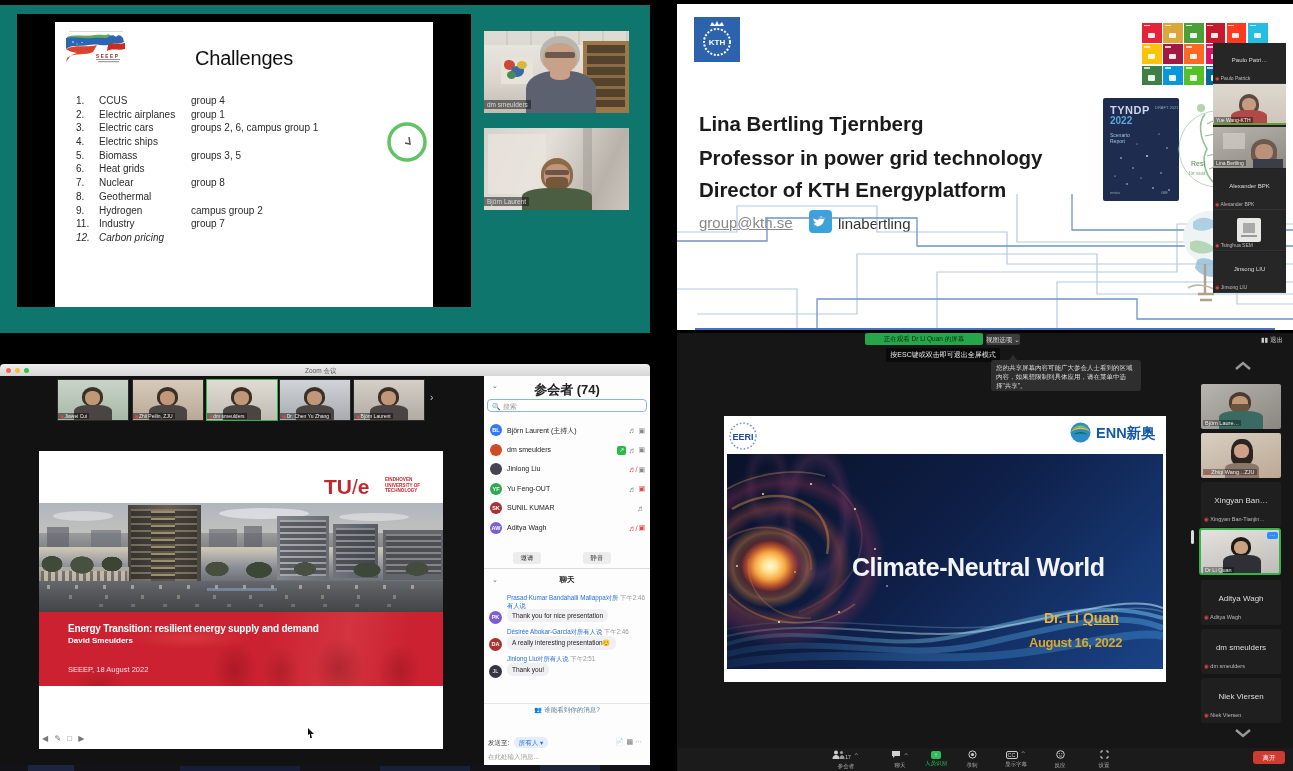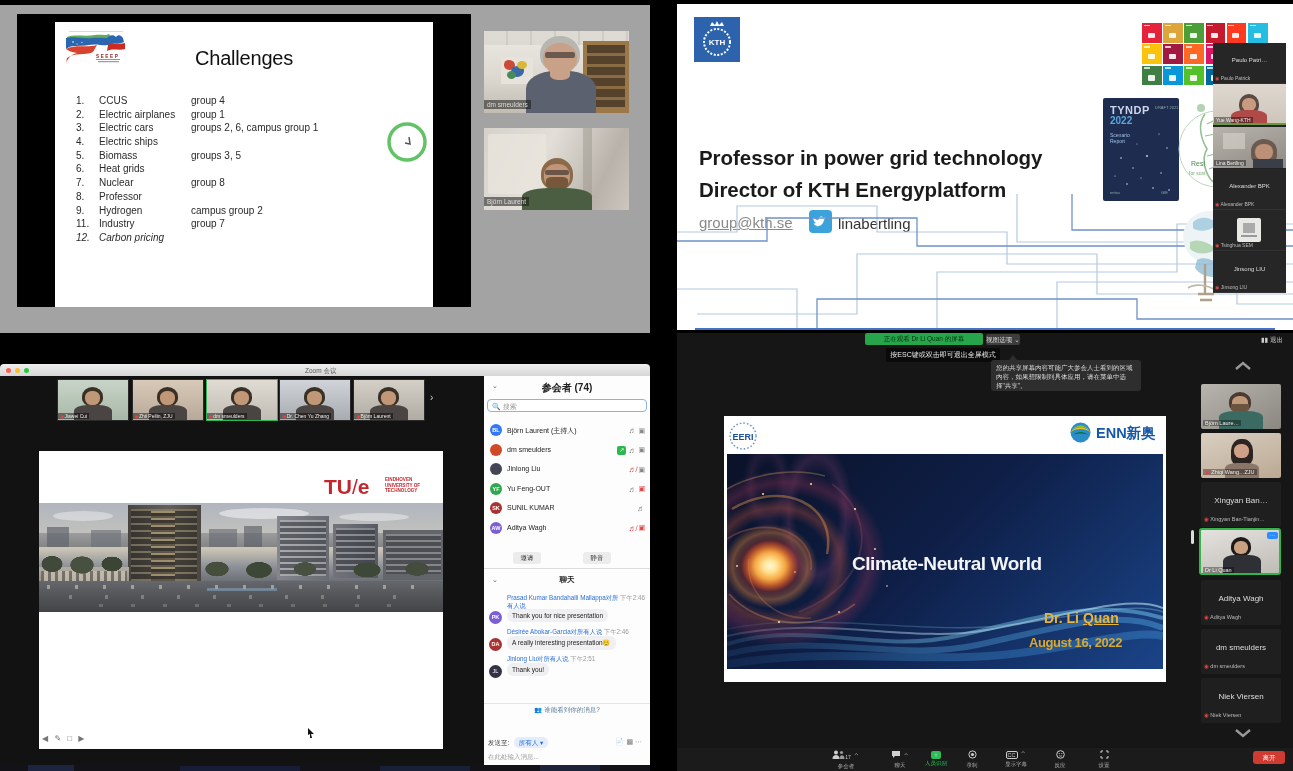--- a/index.html
+++ b/index.html
@@ -3,21 +3,21 @@
 <meta charset="utf-8">
 <style>
   * { margin:0; padding:0; box-sizing:border-box; }
   html,body { width:1293px; height:771px; background:#000; overflow:hidden;
     font-family:"Liberation Sans", sans-serif; }
   .abs { position:absolute; }
 </style>
 </head>
 <body>
 
-<div class="abs" id="tl" style="left:0;top:5px;width:650px;height:328px;background:#a3a3a3;">
+<div class="abs" id="tl" style="left:0;top:5px;width:650px;height:328px;background:#0f766e;">
 
   <div class="abs" style="left:17px;top:9px;width:454px;height:293px;background:#000;"></div>
 
   <div class="abs" style="left:55px;top:17px;width:378px;height:285px;background:#fff;">
 
     <svg class="abs" style="left:10px;top:8px;" width="62" height="34" viewBox="0 0 62 34">
       <rect x="4" y="1" width="54" height="0.8" fill="#ccd4dc"></rect>
       <path d="M2,7 C10,4 20,7 30,5 C36,4 40,6 44,4 L47,8 C40,10 34,7 26,9 C17,11 8,9 2,12 Z" fill="#4a9b3f" opacity="0.85"></path>
       <path d="M1,8 C9,6 18,9 27,8 C35,7 41,9 46,7 L48,14 C40,17 32,13 24,15 C15,17 7,14 1,19 Z" fill="#2b67b0"></path>
       <path d="M40,10 C44,5 48,4 51,7 C53,4 56,5 58,8 L59,12 C54,15 48,12 43,15 Z" fill="#2b67b0"></path>
@@ -63,21 +63,21 @@
           <span style="position:absolute;left:23px;">Heat grids</span>
           <span style="position:absolute;left:115px;"></span>
         </div>
         <div style="position:relative;height:13.7px;">
           <span style="position:absolute;left:0;">7.</span>
           <span style="position:absolute;left:23px;">Nuclear</span>
           <span style="position:absolute;left:115px;">group 8</span>
         </div>
         <div style="position:relative;height:13.7px;">
           <span style="position:absolute;left:0;">8.</span>
-          <span style="position:absolute;left:23px;">Professor</span>
+          <span style="position:absolute;left:23px;">Geothermal</span>
           <span style="position:absolute;left:115px;"></span>
         </div>
         <div style="position:relative;height:13.7px;">
           <span style="position:absolute;left:0;">9.</span>
           <span style="position:absolute;left:23px;">Hydrogen</span>
           <span style="position:absolute;left:115px;">campus group 2</span>
         </div>
         <div style="position:relative;height:13.7px;">
           <span style="position:absolute;left:0;text-align:center;">11.</span>
           <span style="position:absolute;left:23px;">Industry</span>
@@ -204,20 +204,21 @@
       <div class="abs" style="left:84.8px;top:42.6px;width:19.5px;height:19.5px;background:#19486a;">
         <div class="abs" style="left:1.5px;top:1.5px;width:6px;height:1.8px;background:rgba(255,255,255,0.75);"></div>
         <div class="abs" style="left:5.5px;top:9.5px;width:7px;height:5.5px;background:rgba(255,255,255,0.9);border-radius:1px;"></div>
       </div>
       <div class="abs" style="left:106px;top:42.6px;width:19.5px;height:19.5px;background:#dd1367;">
         <div class="abs" style="left:1.5px;top:1.5px;width:6px;height:1.8px;background:rgba(255,255,255,0.75);"></div>
         <div class="abs" style="left:5.5px;top:9.5px;width:7px;height:5.5px;background:rgba(255,255,255,0.9);border-radius:1px;"></div>
       </div>
     </div>
 
+  <div class="abs" style="left:22px;top:108px;font-size:20.5px;font-weight:bold;color:#1a1a1a;letter-spacing:-0.05px;">Lina Bertling Tjernberg</div>
   <div class="abs" style="left:22px;top:142px;font-size:20.5px;font-weight:bold;color:#1a1a1a;letter-spacing:-0.05px;">Professor in power grid technology</div>
   <div class="abs" style="left:22px;top:174px;font-size:20.5px;font-weight:bold;color:#1a1a1a;letter-spacing:-0.05px;">Director of KTH Energyplatform</div>
   <div class="abs" style="left:22px;top:210px;font-size:15px;color:#898989;text-decoration:underline;">group@kth.se</div>
   <div class="abs" style="left:132px;top:206px;width:23px;height:23px;background:#3aa3dc;border-radius:4px;"></div>
   <svg class="abs" style="left:132px;top:206px;" width="23" height="23" viewBox="0 0 23 23">
     <path d="M5,16 C9,17 14,16 15,10 L17,7 L14.5,8 C13,5.5 9,6.5 9.5,10 C7,10 5.5,8.5 4.5,7.5 C4,10 5,12 7,13 C6,13.5 5.5,13.5 4.5,13.2 C5,15 6.5,15.5 8,15.7 C7,16.3 6,16.4 5,16 Z" fill="#fff"></path>
   </svg>
   <div class="abs" style="left:161px;top:211px;font-size:15px;color:#333;">linabertling</div>
 
   <svg class="abs" style="left:0;top:190px;" width="616" height="140" viewBox="0 0 616 140">
@@ -396,30 +397,43 @@
       <div class="abs" style="left:160px;top:52px;width:244px;height:28px;background:radial-gradient(ellipse 19px 12px at 18px 14px,#434e3a 60%,transparent 63%),radial-gradient(ellipse 21px 13px at 60px 15px,#3a4632 60%,transparent 63%),radial-gradient(ellipse 18px 11px at 106px 14px,#45503d 60%,transparent 63%),radial-gradient(ellipse 22px 12px at 168px 15px,#3b4734 60%,transparent 63%),radial-gradient(ellipse 19px 11px at 218px 14px,#414c39 60%,transparent 63%);"></div>
 
       <div class="abs" style="left:0;top:78px;width:404px;height:31px;background:linear-gradient(180deg,#63666c 0%,#535559 45%,#404246 100%);"></div>
       <div class="abs" style="left:8px;top:82px;width:390px;height:4px;background:repeating-linear-gradient(90deg,rgba(235,225,195,0.5) 0 3px,transparent 3px 28px);"></div>
       <div class="abs" style="left:30px;top:92px;width:360px;height:4px;background:repeating-linear-gradient(90deg,rgba(220,210,185,0.35) 0 3px,transparent 3px 36px);"></div>
       <div class="abs" style="left:168px;top:85px;width:70px;height:3px;background:rgba(135,175,215,0.5);"></div>
       <div class="abs" style="left:60px;top:101px;width:300px;height:3px;background:repeating-linear-gradient(90deg,rgba(195,190,175,0.3) 0 4px,transparent 4px 32px);"></div>
      </div>
     </div>
 
+    <div class="abs" id="redband" style="left:0;top:161px;width:404px;height:74px;background:#cb2130;overflow:hidden;">
+      <div class="abs" style="left:0;top:0;width:404px;height:74px;background:
+        radial-gradient(ellipse 30px 40px at 196px 58px, rgba(90,8,8,0.28), transparent 72%),
+        radial-gradient(ellipse 26px 36px at 242px 60px, rgba(100,12,10,0.25), transparent 72%),
+        radial-gradient(ellipse 34px 42px at 300px 56px, rgba(85,8,10,0.28), transparent 72%),
+        radial-gradient(ellipse 30px 36px at 360px 58px, rgba(95,10,10,0.25), transparent 72%),
+        radial-gradient(ellipse 36px 26px at 60px 74px, rgba(110,15,12,0.25), transparent 72%),
+        radial-gradient(ellipse 90px 16px at 150px 26px, rgba(255,130,115,0.22), transparent 70%),
+        linear-gradient(100deg, rgba(255,255,255,0) 55%, rgba(255,160,150,0.15) 75%, rgba(255,255,255,0) 90%);"></div>
+      <div class="abs" style="left:29px;top:11px;font-size:10px;letter-spacing:-0.2px;font-weight:bold;color:#fff;">Energy Transition: resilient energy supply and demand</div>
+      <div class="abs" style="left:29px;top:24px;font-size:8px;font-weight:bold;color:#fff;">David Smeulders</div>
+      <div class="abs" style="left:29px;top:53px;font-size:7.5px;color:rgba(255,255,255,0.85);">SEEEP, 18 August 2022</div>
+    </div>
 
     <div class="abs" style="left:3px;top:283px;font-size:8px;color:#777;letter-spacing:2px;">◀ ✎ □ ▶</div>
     <svg class="abs" style="left:268px;top:277px;" width="8" height="10" viewBox="0 0 8 10">
         <path d="M1,0 L7,6 L4,6 L5,10 L3,10 L3,6 L1,7 Z" fill="#111"></path>
       </svg>
   </div>
 
   <div class="abs" id="blpanel" style="left:484px;top:376px;width:166px;height:389px;background:#fdfdfd;">
       <div class="abs" style="left:8px;top:6px;font-size:7px;color:#666;">⌄</div>
-      <div class="abs" style="left:0;top:5px;width:166px;text-align:center;font-size:10px;font-weight:bold;color:#222;">参会者 (74)</div>
+      <div class="abs" style="left:0;top:5px;width:166px;text-align:center;font-size:13px;font-weight:bold;color:#222;">参会者 (74)</div>
       <div class="abs" style="left:3px;top:23px;width:160px;height:13px;border:1px solid #8ab4e8;border-radius:4px;background:#fff;">
         <span style="position:absolute;left:4px;top:2px;font-size:7px;color:#999;">🔍 搜索</span>
       </div>
       <div class="abs" style="left:0;top:45px;width:166px;height:19.5px;">
         <div class="abs" style="left:6px;top:3px;width:12px;height:12px;border-radius:50%;background:#3478f6;color:#fff;font-size:5.5px;text-align:center;line-height:12px;font-weight:bold;">BL</div>
         <div class="abs" style="left:23px;top:5px;font-size:7px;color:#222;">Björn Laurent (主持人)</div>
         <div class="abs" style="right:5px;top:0;height:19.5px;display:flex;align-items:center;gap:2px;">
           <span style="color:#888;font-size:8px;">♬</span> 
           <span style="color:#888;font-size:7px;">▣</span>
         </div>
@@ -561,21 +575,21 @@
             </mask>
         </defs>
         <g fill="none" mask="url(#wm)">
           <path d="M0,62 C80,38 150,72 230,54 C310,36 370,16 436,36" stroke="rgba(130,220,255,0.45)" stroke-width="4"></path>
           <path d="M0,72 C90,50 170,80 250,63 C330,46 390,26 436,46" stroke="rgba(90,180,240,0.4)" stroke-width="6"></path>
           <path d="M0,54 C100,32 180,62 260,48 C340,34 400,12 436,26" stroke="rgba(205,245,255,0.55)" stroke-width="2"></path>
           <path d="M0,82 C110,64 200,84 300,70 C360,62 410,48 436,54" stroke="rgba(70,160,230,0.36)" stroke-width="8"></path>
           <path d="M0,47 C90,28 200,55 290,42 C360,32 410,20 436,30" stroke="rgba(160,230,250,0.3)" stroke-width="1.4"></path>
         </g>
       </svg>
-      <div class="abs" style="left:125px;top:99px;font-size:19px;font-weight:bold;letter-spacing:-0.45px;color:#f2f4f8;text-align:right;">Climate-Neutral World</div>
+      <div class="abs" style="left:125px;top:99px;font-size:25px;font-weight:bold;letter-spacing:-0.45px;color:#f2f4f8;text-align:right;">Climate-Neutral World</div>
       <div class="abs" style="left:317px;top:156px;font-size:14px;font-weight:bold;color:#e8b53a;">Dr. Li <span style="text-decoration:underline;">Quan</span></div>
       <div class="abs" style="left:302px;top:181px;font-size:13px;letter-spacing:-0.4px;font-weight:bold;color:#d9a82c;">August 16, 2022</div>
     </div>
   </div>
 
   <div class="abs" id="brstrip">
       <div class="abs" style="left:1201px;top:384px;width:80px;height:45px;background:linear-gradient(150deg,#b8b4ae,#8a8680);overflow:hidden;border-radius:2px;">
         <div class="abs" style="left:28px;top:8px;width:22px;height:20px;background:#4a3a30;border-radius:50% 50% 40% 40%;"></div>
         <div class="abs" style="left:31px;top:12px;width:16px;height:14px;background:#c09878;border-radius:45%;"></div>
         <div class="abs" style="left:30px;top:20px;width:18px;height:8px;background:#6a5440;border-radius:0 0 40% 40%;"></div>

